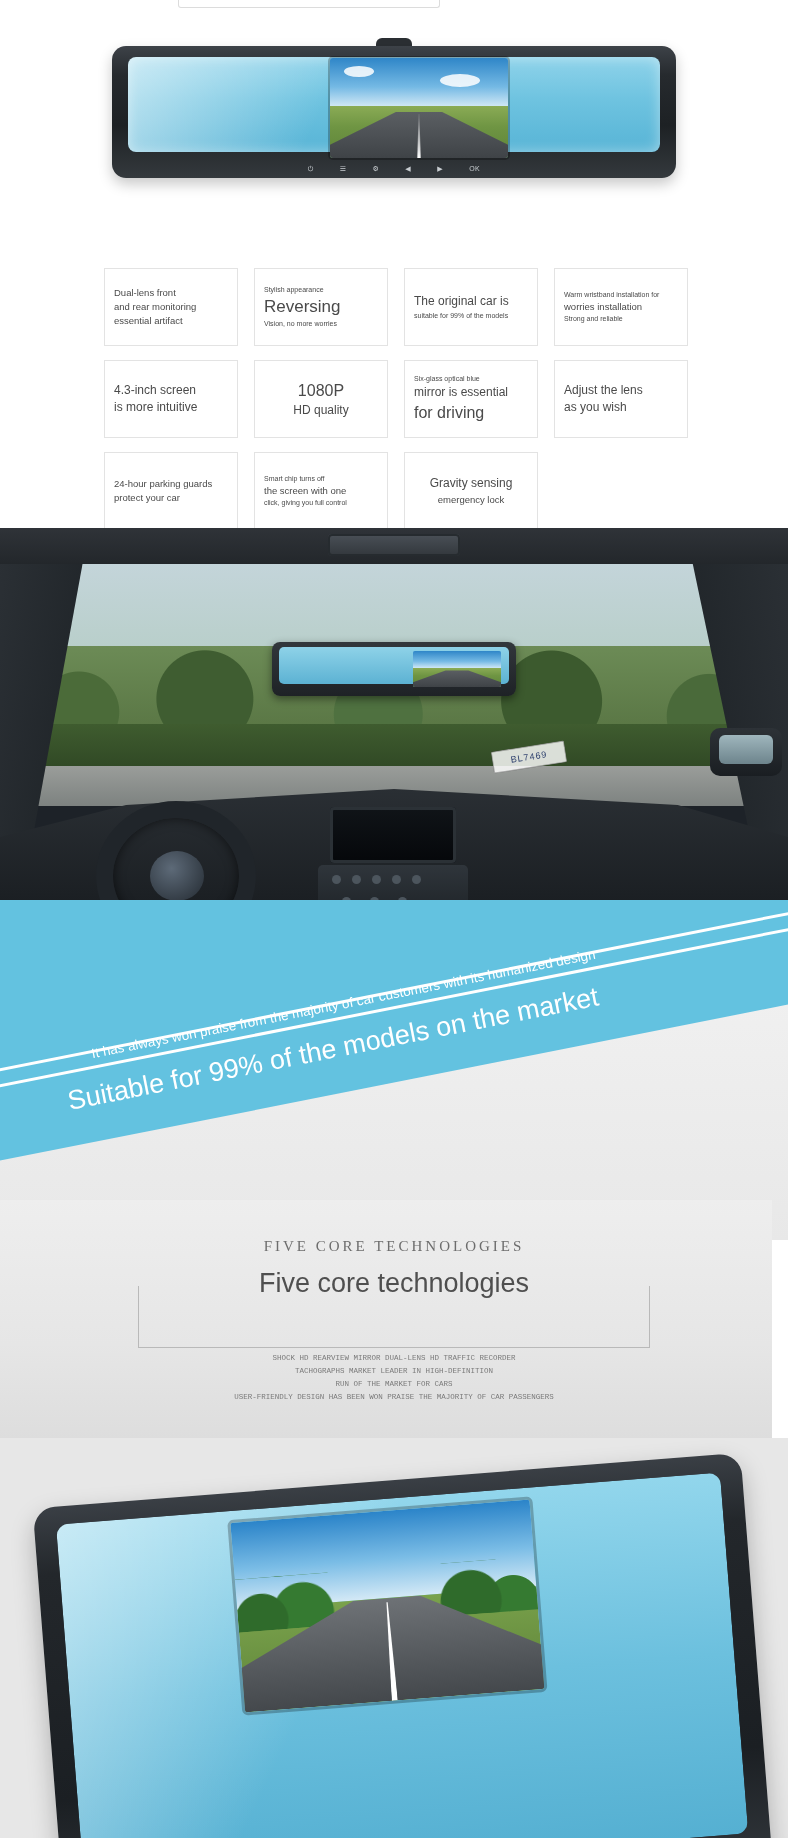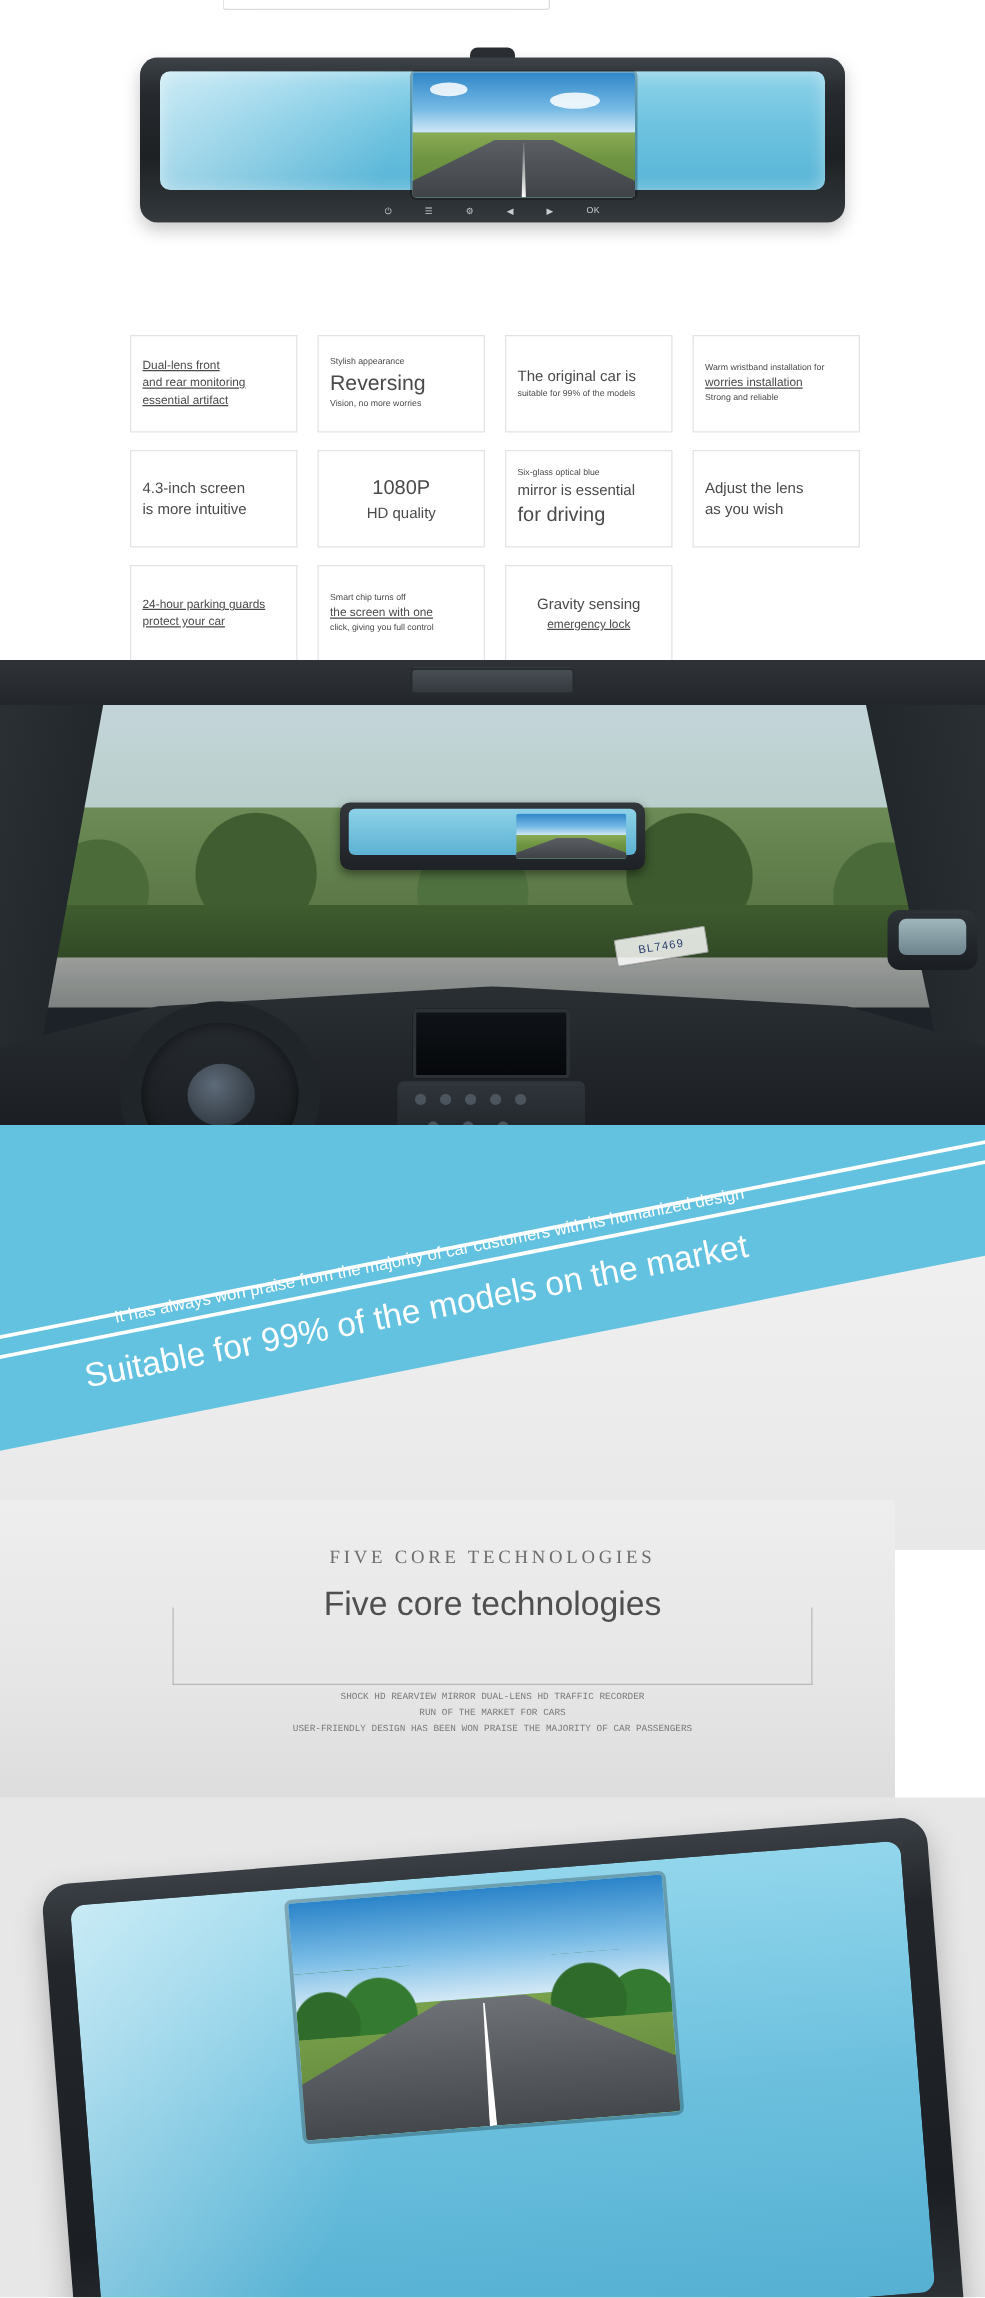--- a/index.html
+++ b/index.html
@@ -140,21 +140,21 @@
     flex-direction: column;
     justify-content: center;
     overflow: hidden;
   }
   .cell .l {
     display: block;
     color: #4a4a4a;
     line-height: 1.45;
   }
   .s-xs { font-size: 7px; color: #8b8b8b; }
-  .s-sm { font-size: 9.5px; text-decoration: underline; }
+  .s-sm { font-size: 9.5px; }
   .s-md { font-size: 12px; }
   .s-lg { font-size: 16px; }
   .s-xl { font-size: 17px; }
   .center { text-align: center; }
 
   
   .interior {
     position: absolute;
     top: 528px; left: 0;
     width: 788px; height: 453px;
@@ -321,21 +321,21 @@
     transform: rotate(-11.2deg);
     color: #ffffff;
     font-size: 27px;
     white-space: nowrap;
   }
 
   
   .core {
     position: absolute;
     top: 1200px; left: 0;
-    width: 716px; height: 240px;
+    width: 772px; height: 240px;
     background: linear-gradient(180deg,#eeeeee 0%, #e6e6e6 60%, #dddddd 100%);
   }
   .core-en-small {
     position: absolute;
     top: 38px; left: 0; width: 788px;
     text-align: center;
     color: #6d6d6d;
     font-family: "Liberation Serif", serif;
     font-size: 15px;
     letter-spacing: 3px;
@@ -575,20 +575,21 @@
     <div class="banner-text-1">It has always won praise from the majority of car customers with its humanized design</div>
     <div class="banner-text-2">Suitable for 99% of the models on the market</div>
   </div>
 
   <div class="core">
     <div class="core-frame"></div>
     <div class="core-en-small">FIVE  CORE  TECHNOLOGIES</div>
     <div class="core-title">Five core technologies</div>
     <div class="core-sub">
       <div>SHOCK HD REARVIEW MIRROR DUAL-LENS HD TRAFFIC RECORDER</div>
+      <div>TACHOGRAPHS MARKET LEADER IN HIGH-DEFINITION</div>
       <div>RUN OF THE MARKET FOR CARS</div>
       <div>USER-FRIENDLY DESIGN HAS BEEN WON PRAISE THE MAJORITY OF CAR PASSENGERS</div>
     </div>
   </div>
 
   <div class="bottom">
     <div class="bottom-mirror">
       <div class="bottom-glass"></div>
       <div class="bottom-screen">
         <div class="bs-sky"></div>

